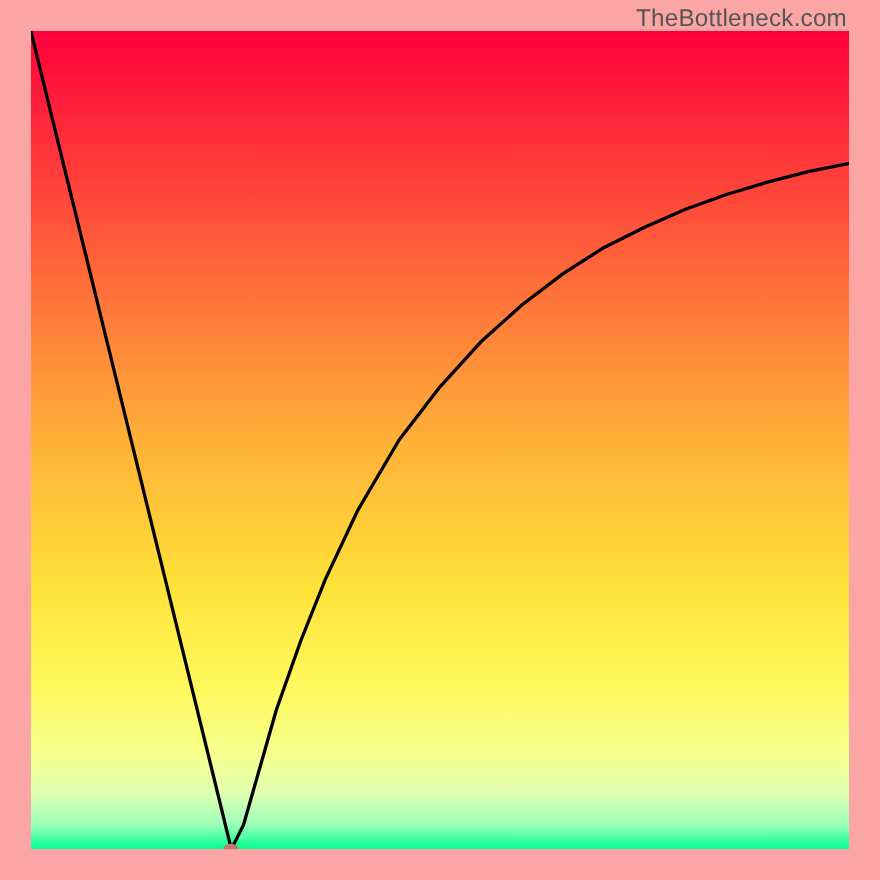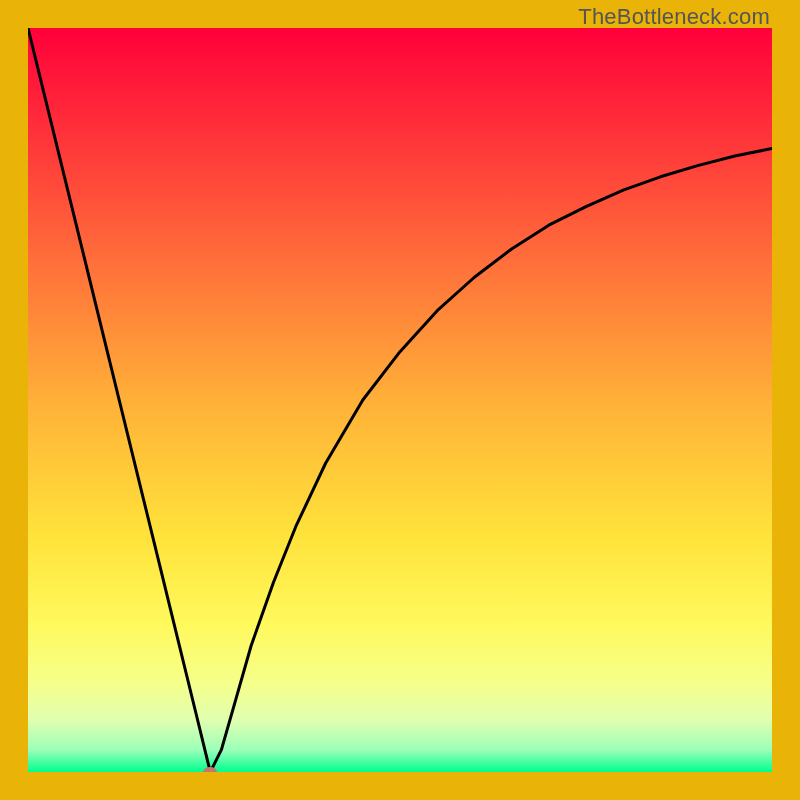--- a/index.html
+++ b/index.html
@@ -8,21 +8,21 @@
     width: 800px;
     height: 800px;
     background: #000;
     overflow: hidden;
     font-family: Arial, Helvetica, sans-serif;
   }
   .frame {
     position: relative;
     width: 800px;
     height: 800px;
-    background: #eab308;
+    background: #fca5a5;
   }
   .plot-area {
     position: absolute;
     left: 28px;
     top: 28px;
     width: 744px;
     height: 744px;
     overflow: hidden;
   }
   

